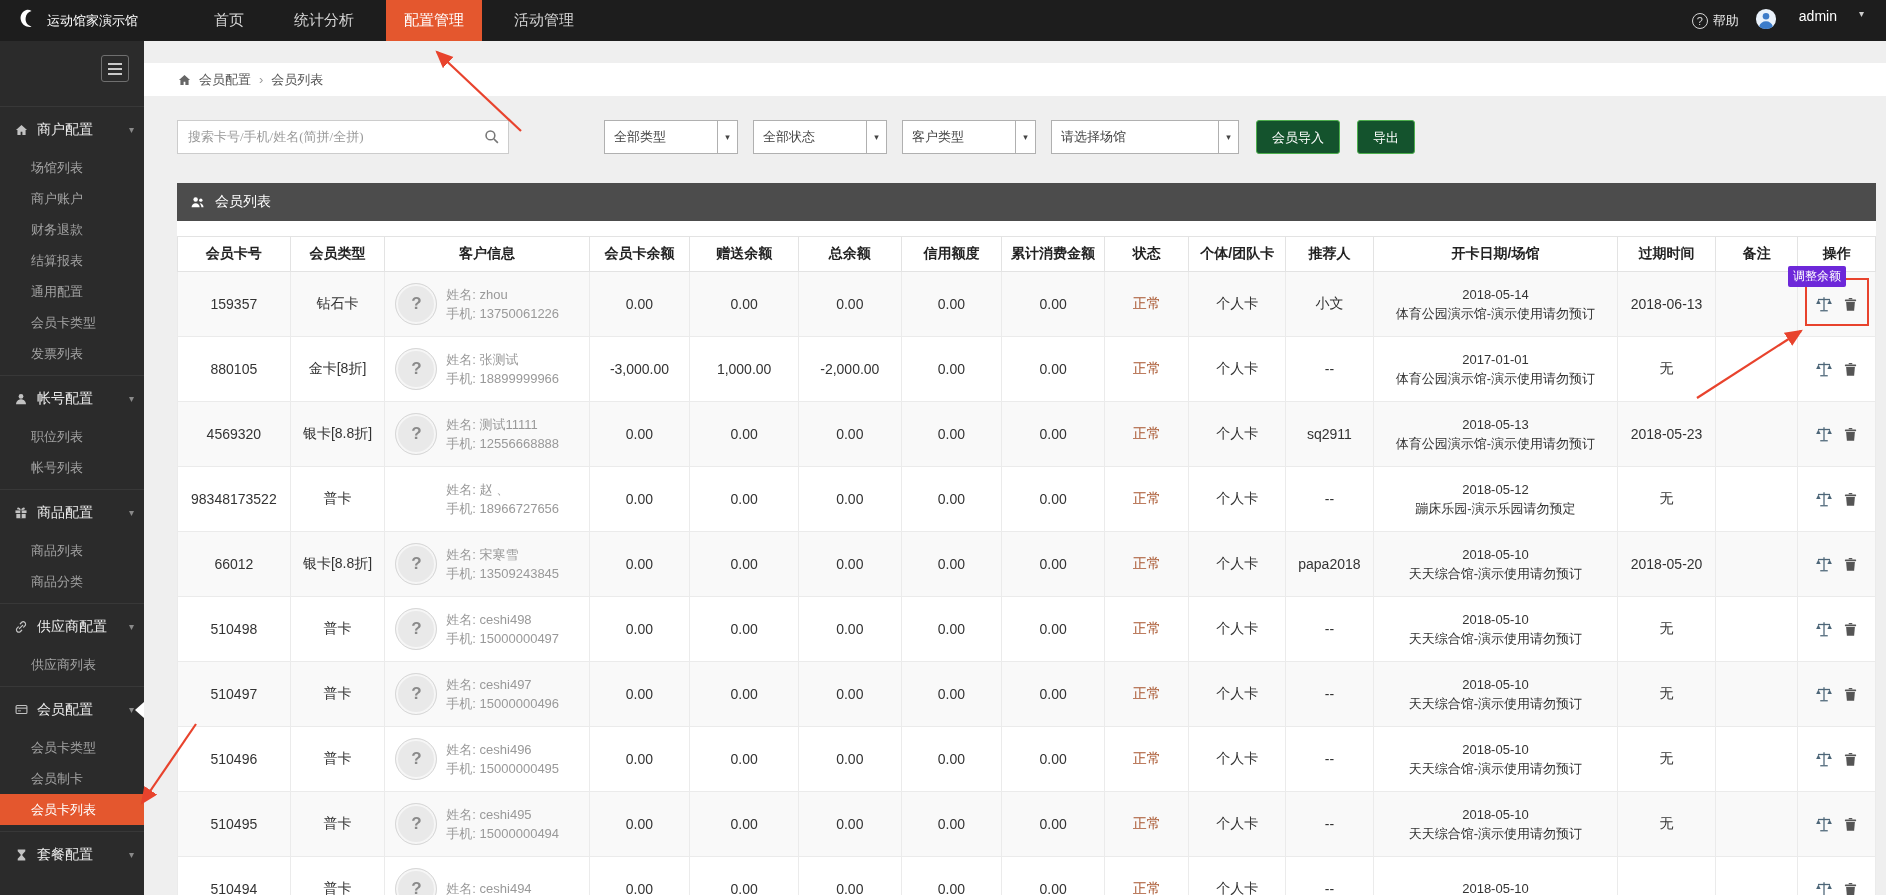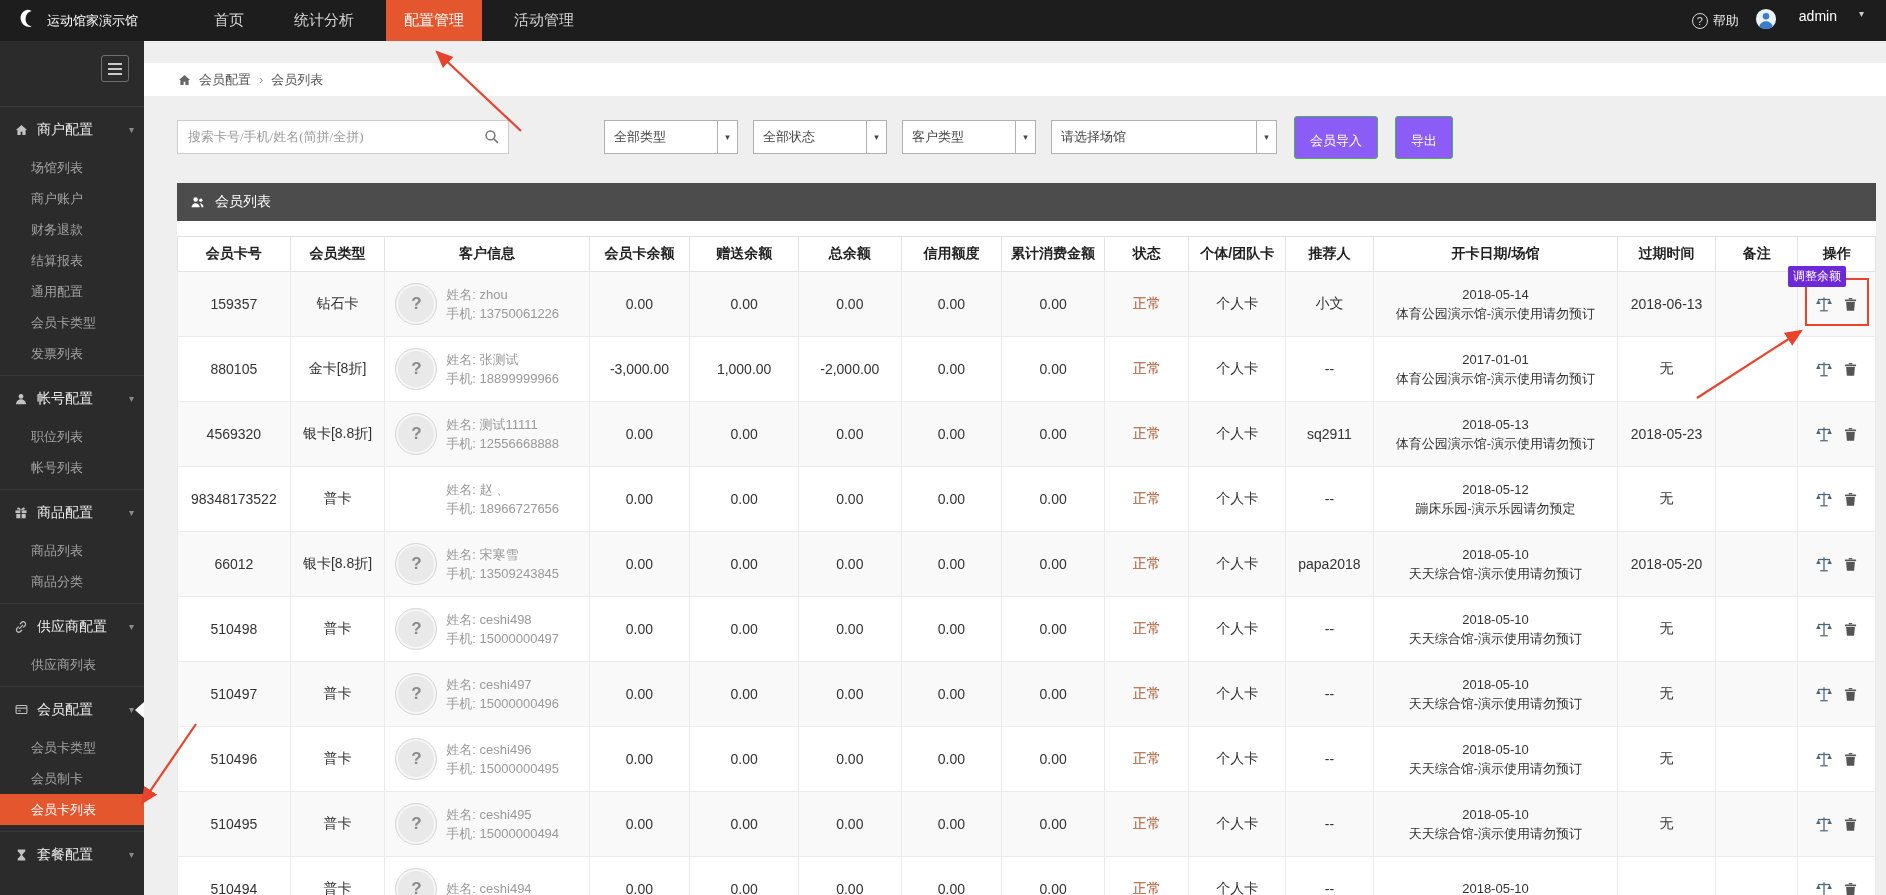--- a/index.html
+++ b/index.html
@@ -40,24 +40,24 @@
   .content-inner { padding:0 10px 0 33px; }
 
   .filter-bar { margin-top:24px; display:flex; align-items:center; height:34px; }
   .search-wrap { position:relative; width:332px; flex:0 0 332px; }
   .search-input { width:100%; height:34px; border:1px solid #ccc; background:#fff; padding:0 36px 0 10px; font-size:13px; color:#a16207; outline:none; font-family:Liberation Serif, serif; }
   .search-input::placeholder { color:#999; }
   .mag { position:absolute; right:9px; top:8px; pointer-events:none; }
   .fs-wrap { display:contents; }
   .f-select { display:flex; align-items:center; width:134px; height:34px; background:#fff; border:1px solid #b0b0b0; margin-left:15px; cursor:pointer; }
   .f-select.first { margin-left:95px; }
-  .f-select.wide { width:226px; }
+  .f-select.wide { width:188px; }
   .sel-text { flex:1; padding-left:9px; font-size:13px; color:#444; white-space:nowrap; overflow:hidden; }
   .sel-arrow { width:20px; align-self:stretch; border-left:1px solid #b0b0b0; display:flex; align-items:center; justify-content:center; font-size:9px; color:#444; }
-  .btn-green { height:43px; border:1px solid #4cae4c; background:#8b5cf6; color:#fff; font-size:13px; border-radius:3px; padding:15px 15px; margin-left:17px; cursor:pointer; font-family:inherit; }
+  .btn-green { height:34px; border:1px solid #4cae4c; background:#14532d; color:#fff; font-size:13px; border-radius:3px; padding:8px 15px; margin-left:17px; cursor:pointer; font-family:inherit; }
 
   
   .panel { margin-top:29px; background:#fff; }
   .panel-header { height:38px; background:#4c4c4c; color:#fff; display:flex; align-items:center; gap:9px; padding-left:12px; font-size:14px; }
   .ph-icon { display:inline-flex; color:#fff; }
   .panel-body { background:#fff; padding-top:15px; }
   table { width:100%; border-collapse:collapse; table-layout:fixed; background:#fff; }
   th { border:1px solid #e3e3e3; font-size:14px; font-weight:bold; color:#222; padding:8px 3px; text-align:center; background:#fff; white-space:nowrap; }
   td { border:1px solid #ebebeb; font-size:14px; color:#333; text-align:center; padding:2px 3px; overflow:hidden; }
   tbody tr { height:65px; }

